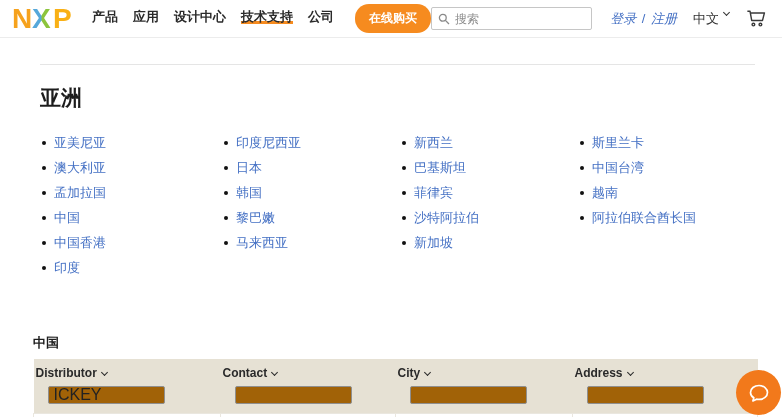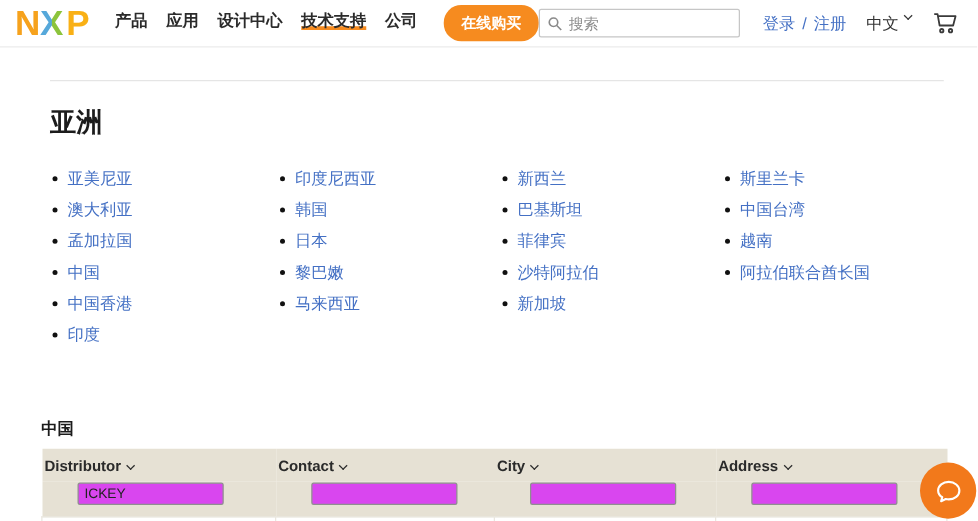--- a/index.html
+++ b/index.html
@@ -35,21 +35,21 @@
     margin-left: auto; width: 190px; height: 23px;
     border: 1px solid #c6c6c6; border-radius: 2px;
     display: flex; align-items: center; padding: 0 6px; gap: 5px; background: #fff;
   }
   .search-box input {
     border: none; outline: none; width: 100%; font-size: 12px; color: #333;
     font-family: inherit; background: transparent;
   }
   .search-box input::placeholder { color: #8d8d8d; }
   .auth { margin-left: 18px; font-size: 13px; white-space: nowrap; }
-  .auth a { color: var(--link, #4470c4); text-decoration: none; cursor: pointer; }
+  .auth a { color: var(--link, #4470c4); text-decoration: none; cursor: pointer; font-style: italic; }
   .auth .sep { color: #4470c4; margin: 0 2px; }
   .lang {
     margin-left: 16px; font-size: 13px; color: #333; display: flex;
     align-items: flex-start; cursor: pointer; white-space: nowrap;
   }
   .chev {
     display: inline-block; width: 5px; height: 5px;
     border-right: 1.4px solid currentColor; border-bottom: 1.4px solid currentColor;
     transform: rotate(45deg); margin-left: 5px; margin-bottom: 3px;
   }
@@ -76,21 +76,21 @@
   col.c1 { width: 187px; } col.c2 { width: 175px; } col.c3 { width: 177px; } col.c4 { width: 185px; }
   thead th {
     background: var(--table-header-bg, #e6e1d4); text-align: left;
     font-size: 12px; font-weight: bold; color: #2a2a2a;
     padding: 7px 8px 5px 2px; cursor: pointer;
   }
   thead th .chev { border-width: 1.3px; margin-bottom: 2px; }
   thead tr.filter-row th { padding: 1px 8px 9px 14px; cursor: default; }
   .filter-row input {
     width: 117px; height: 18px; border: 1px solid #8f8f8f; border-radius: 2px;
-    font-size: 11px; padding: 1px 5px; font-family: inherit; color: #222; background: #d946ef; margin-left: 14px;
+    font-size: 16px; padding: 1px 5px; font-family: inherit; color: #222; background: #a16207;
   }
   tbody td {
     background: #fff; border: 1px solid #eae7df; vertical-align: top;
     font-size: 12px; color: #3a3a3a; padding: 8px 10px 8px 14px; line-height: 15px;
     height: 46px;
   }
   
   .chat-fab {
     position: absolute; right: 1px; bottom: 2px; width: 45px; height: 45px;
     border-radius: 50%; background: var(--fab, #f2791b); border: none; cursor: pointer;
@@ -159,22 +159,22 @@
     <ul>
       <li><a class="region-link">亚美尼亚</a></li>
       <li><a class="region-link">澳大利亚</a></li>
       <li><a class="region-link">孟加拉国</a></li>
       <li><a class="region-link">中国</a></li>
       <li><a class="region-link">中国香港</a></li>
       <li><a class="region-link">印度</a></li>
     </ul>
     <ul>
       <li><a class="region-link">印度尼西亚</a></li>
+      <li><a class="region-link">日本</a></li>
       <li><a class="region-link">韩国</a></li>
-      <li><a class="region-link">日本</a></li>
       <li><a class="region-link">黎巴嫩</a></li>
       <li><a class="region-link">马来西亚</a></li>
     </ul>
     <ul>
       <li><a class="region-link">新西兰</a></li>
       <li><a class="region-link">巴基斯坦</a></li>
       <li><a class="region-link">菲律宾</a></li>
       <li><a class="region-link">沙特阿拉伯</a></li>
       <li><a class="region-link">新加坡</a></li>
     </ul>

